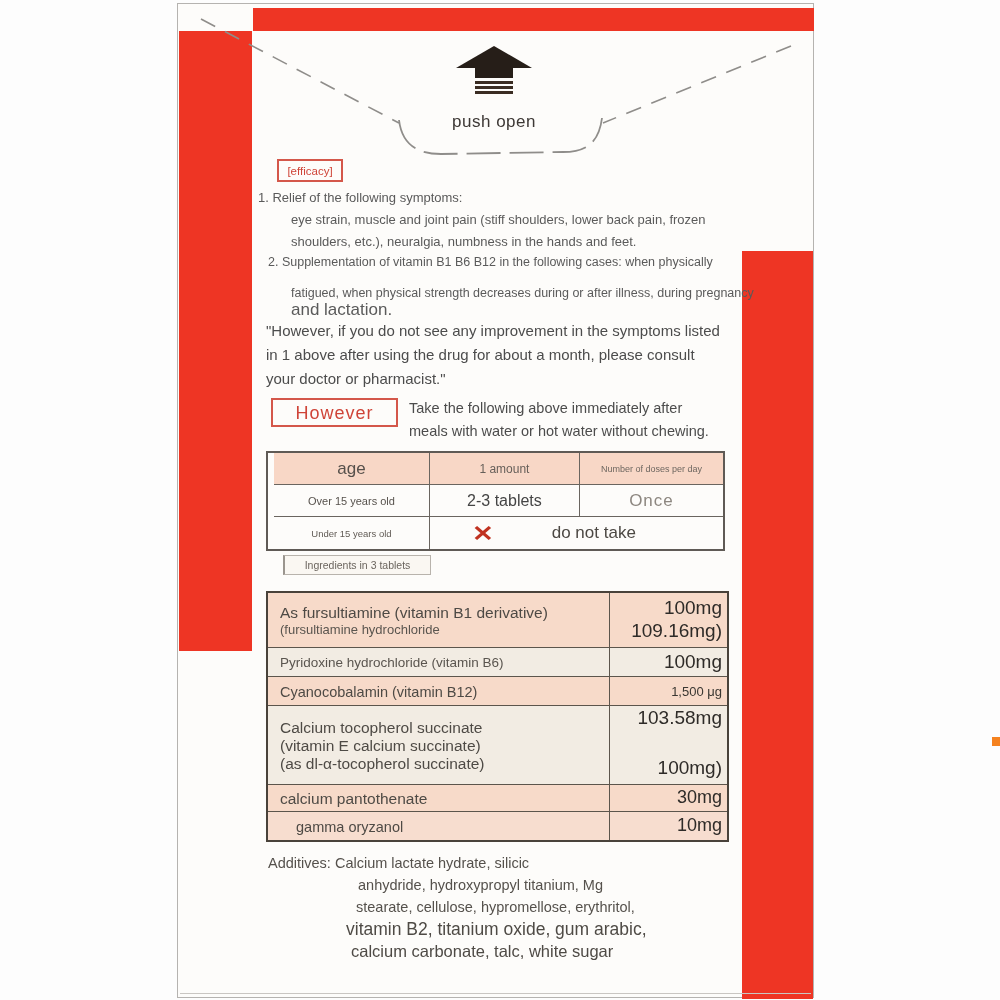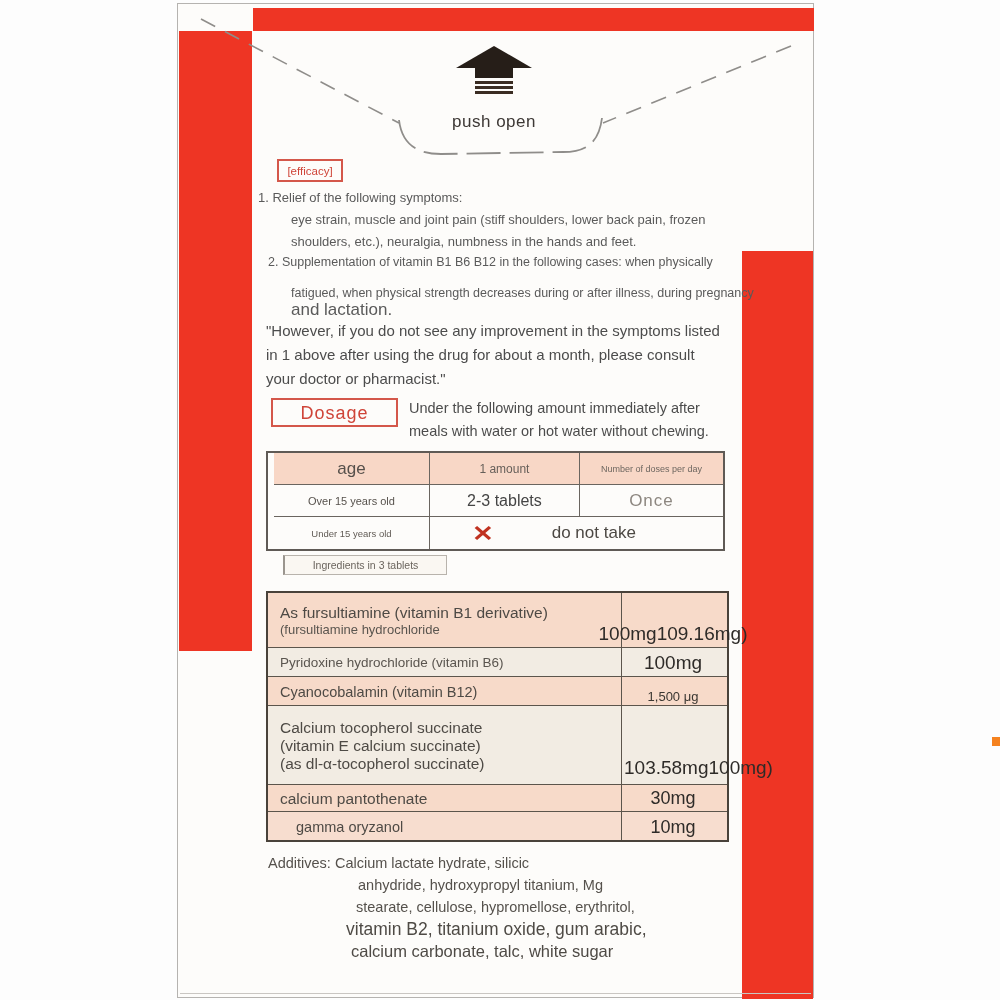--- a/index.html
+++ b/index.html
@@ -42,28 +42,28 @@
   .h-amt { font-size:12px; color:#665f59; }
   .h-dose { font-size:9px; color:#6e6760; }
   .v-age { font-size:11px; color:#57524d; }
   .v-amt { font-size:16px; color:#444; }
   .v-once { font-size:17px; color:#8d8780; letter-spacing:1px; }
   .v-age2 { font-size:9.5px; color:#615b55; }
   .x-mark { font-size:26px; font-weight:bold; color:#c03220; margin-left:42px; transform:scaleY(.85); }
   .no-take { font-size:17px; color:#4c4843; margin-left:58px; }
 
   
-  .ing-title { position:absolute; left:105px; top:551px; width:164px; height:20px;
+  .ing-title { position:absolute; left:105px; top:551px; width:148px; height:20px;
     border:1px solid #b8b3ac; border-left:2px solid #9a958e; font-size:10.5px; color:#6b655e;
     text-align:center; line-height:18px; background:#faf7f2; }
   .ing-table { position:absolute; left:88px; top:587px; width:463px; border:2.5px solid #49423a; background:#f6f1ea; }
   .ing-row { display:flex; border-top:1.5px solid #5c554c; }
   .ing-row:first-child { border-top:none; }
   .ing-name { flex:1; padding:3px 6px 2px 12px; display:flex; flex-direction:column; justify-content:center; }
-  .ing-val { width:106px; border-left:1.5px solid #5c554c; display:flex; flex-direction:row;
+  .ing-val { width:118px; border-left:1.5px solid #5c554c; display:flex; flex-direction:column;
     justify-content:center; align-items:flex-end; padding:1px 5px 1px 2px; }
   .bg-pink { background:#f7dac9; } .bg-light { background:#f2ece3; } .bg-pink2 { background:#f7ddcf; }
   .nm-lg { font-size:15.5px; color:#4e4a45; } .nm-sm { font-size:13px; color:#5a554f; }
   .vl-lg { font-size:19px; color:#2e2b28; line-height:1.2; } .vl-sm { font-size:13px; color:#3a3732; }
   .row-h1 { min-height:54px;justify-content:center; } .row-h2 { min-height:29px; } .row-h4 { min-height:79px; }
   .row-h5 { min-height:27px; } .row-h6 { min-height:29px; }
   .sp-between { justify-content:space-between; padding-bottom:4px; }
 
   
   .add-line { position:absolute; white-space:nowrap; font-size:14.5px; color:#55514c; }
@@ -107,23 +107,23 @@
     <div class="tline" style="left:90px; top:251px; font-size:12.5px;">2. Supplementation of vitamin B1 B6 B12 in the following cases: when physically</div>
     <div class="tline" style="left:113px; top:282px; font-size:12.5px;">fatigued, when physical strength decreases during or after illness, during pregnancy</div>
     <div class="tline" style="left:113px; top:296px; font-size:17px;">and lactation.</div>
 
     <div class="quote">
       <div class="tline" style="left:88px; top:318px;">"However, if you do not see any improvement in the symptoms listed</div>
       <div class="tline" style="left:88px; top:342px;">in 1 above after using the drug for about a month, please consult</div>
       <div class="tline" style="left:88px; top:366px;">your doctor or pharmacist."</div>
     </div>
 
-    <div class="badge dosage">Dosage</div>
+    <div class="badge dosage">However</div>
     <div class="dosage-instr">
-      <div class="tline" style="left:231px; top:396px;">Under the following amount immediately after</div>
+      <div class="tline" style="left:231px; top:396px;">Take the following above immediately after</div>
       <div class="tline" style="left:231px; top:419px;">meals with water or hot water without chewing.</div>
     </div>
 
     <div class="dose-table">
       <div class="dt-row dt-head">
         <div class="dt-cell c-age h-age">age</div>
         <div class="dt-cell c-amt h-amt">1 amount</div>
         <div class="dt-cell c-dose h-dose">Number of doses per day</div>
       </div>
       <div class="dt-row dt-r1">

